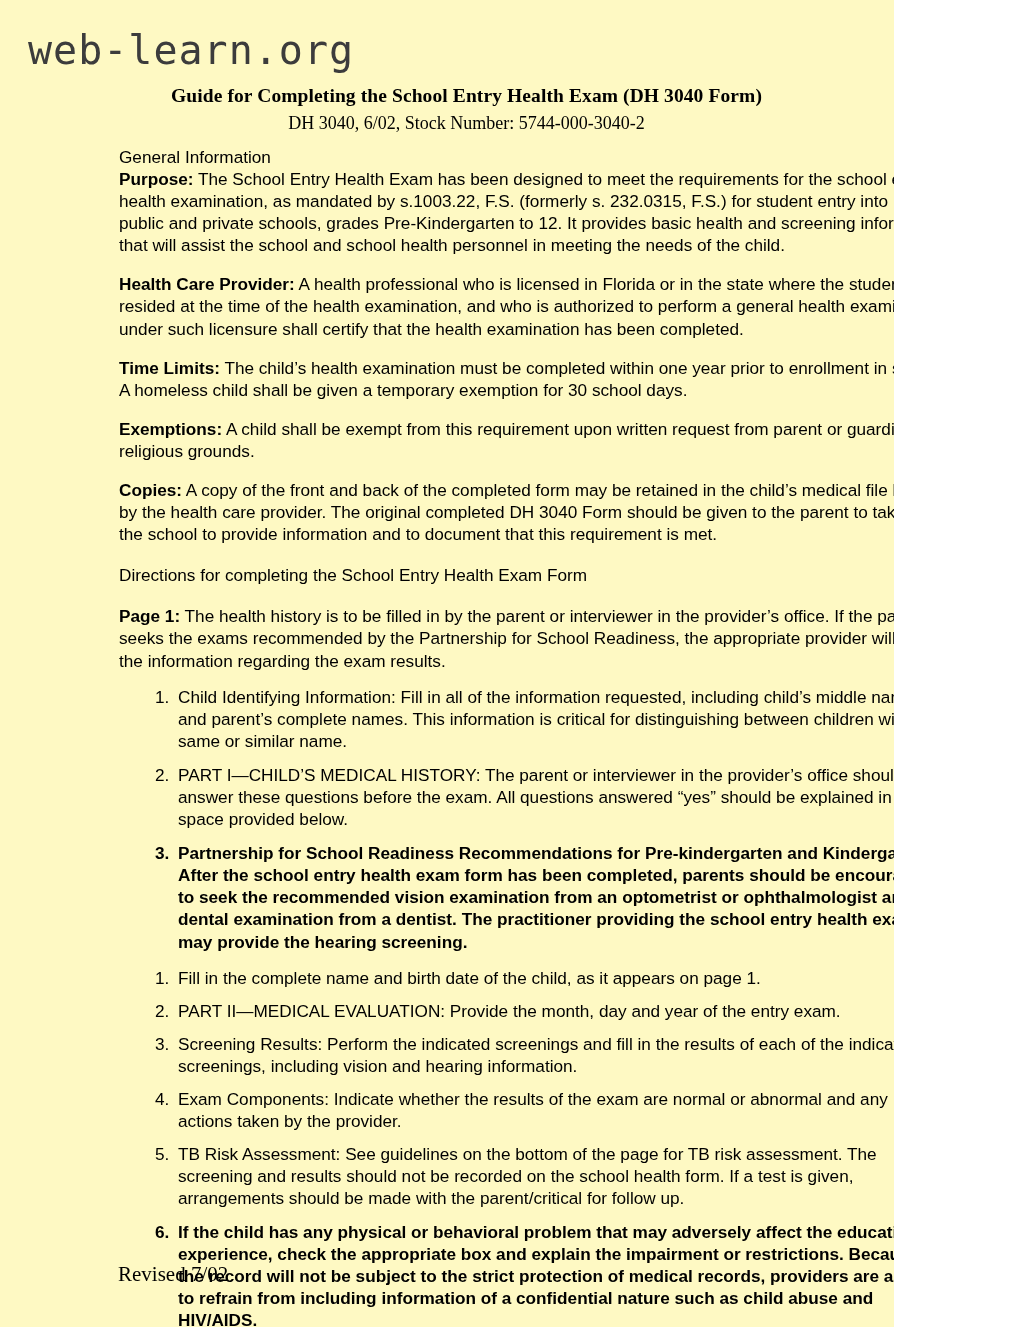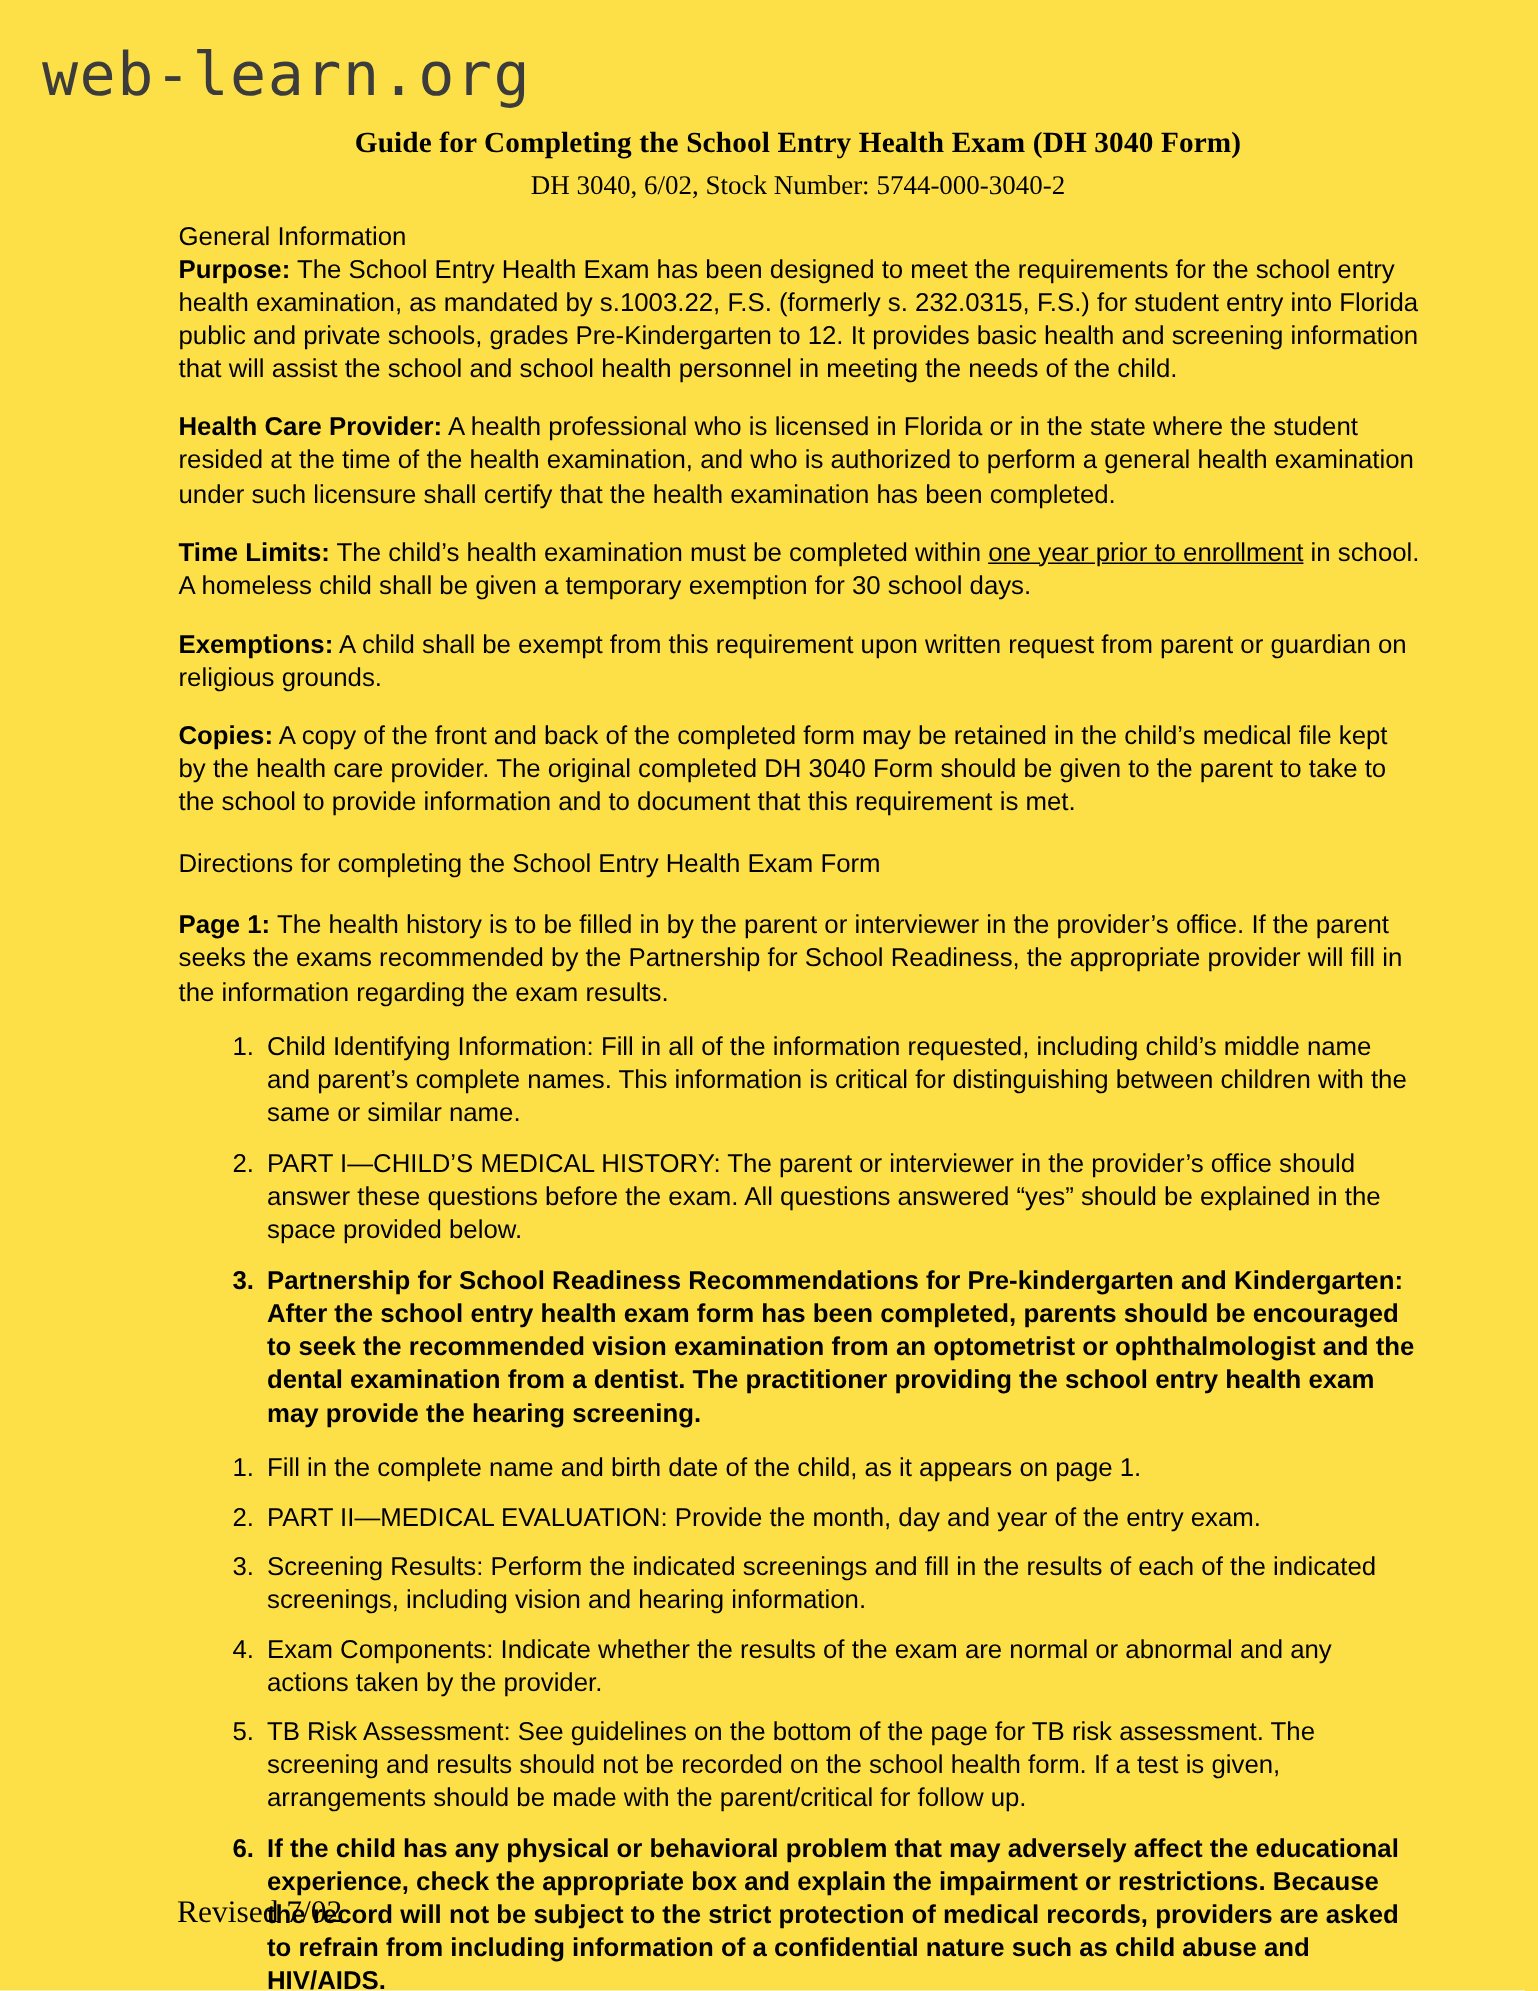--- a/index.html
+++ b/index.html
@@ -2,23 +2,23 @@
 <html><head>
 <meta charset="utf-8">
 <style>
   html, body {
     margin: 0;
     padding: 0;
     background: #ffffff;
   }
   .page {
     position: relative;
-    width: 1025px;
+    width: 894px;
     height: 1327px;
-    background: #fde047;
+    background: #fef9c3;
     box-sizing: border-box;
     overflow: hidden;
     font-family: "Liberation Sans", sans-serif;
     color: #000000;
   }
 
   
   .watermark {
     position: absolute;
     left: 28px;
@@ -84,21 +84,21 @@
   p.para + p.para {
     margin-top: 17px;
   }
   p.para.tight {
     margin-top: 0;
   }
   p.lead {
     margin-top: 19px;
   }
   .b { font-weight: bold; }
-  .u { text-decoration: underline; }
+  .u { }
 
   
   ol.numlist {
     list-style: none;
     margin: 14px 0 0 0;
     padding: 0;
     counter-reset: li;
   }
   ol.numlist > li {
     position: relative;

